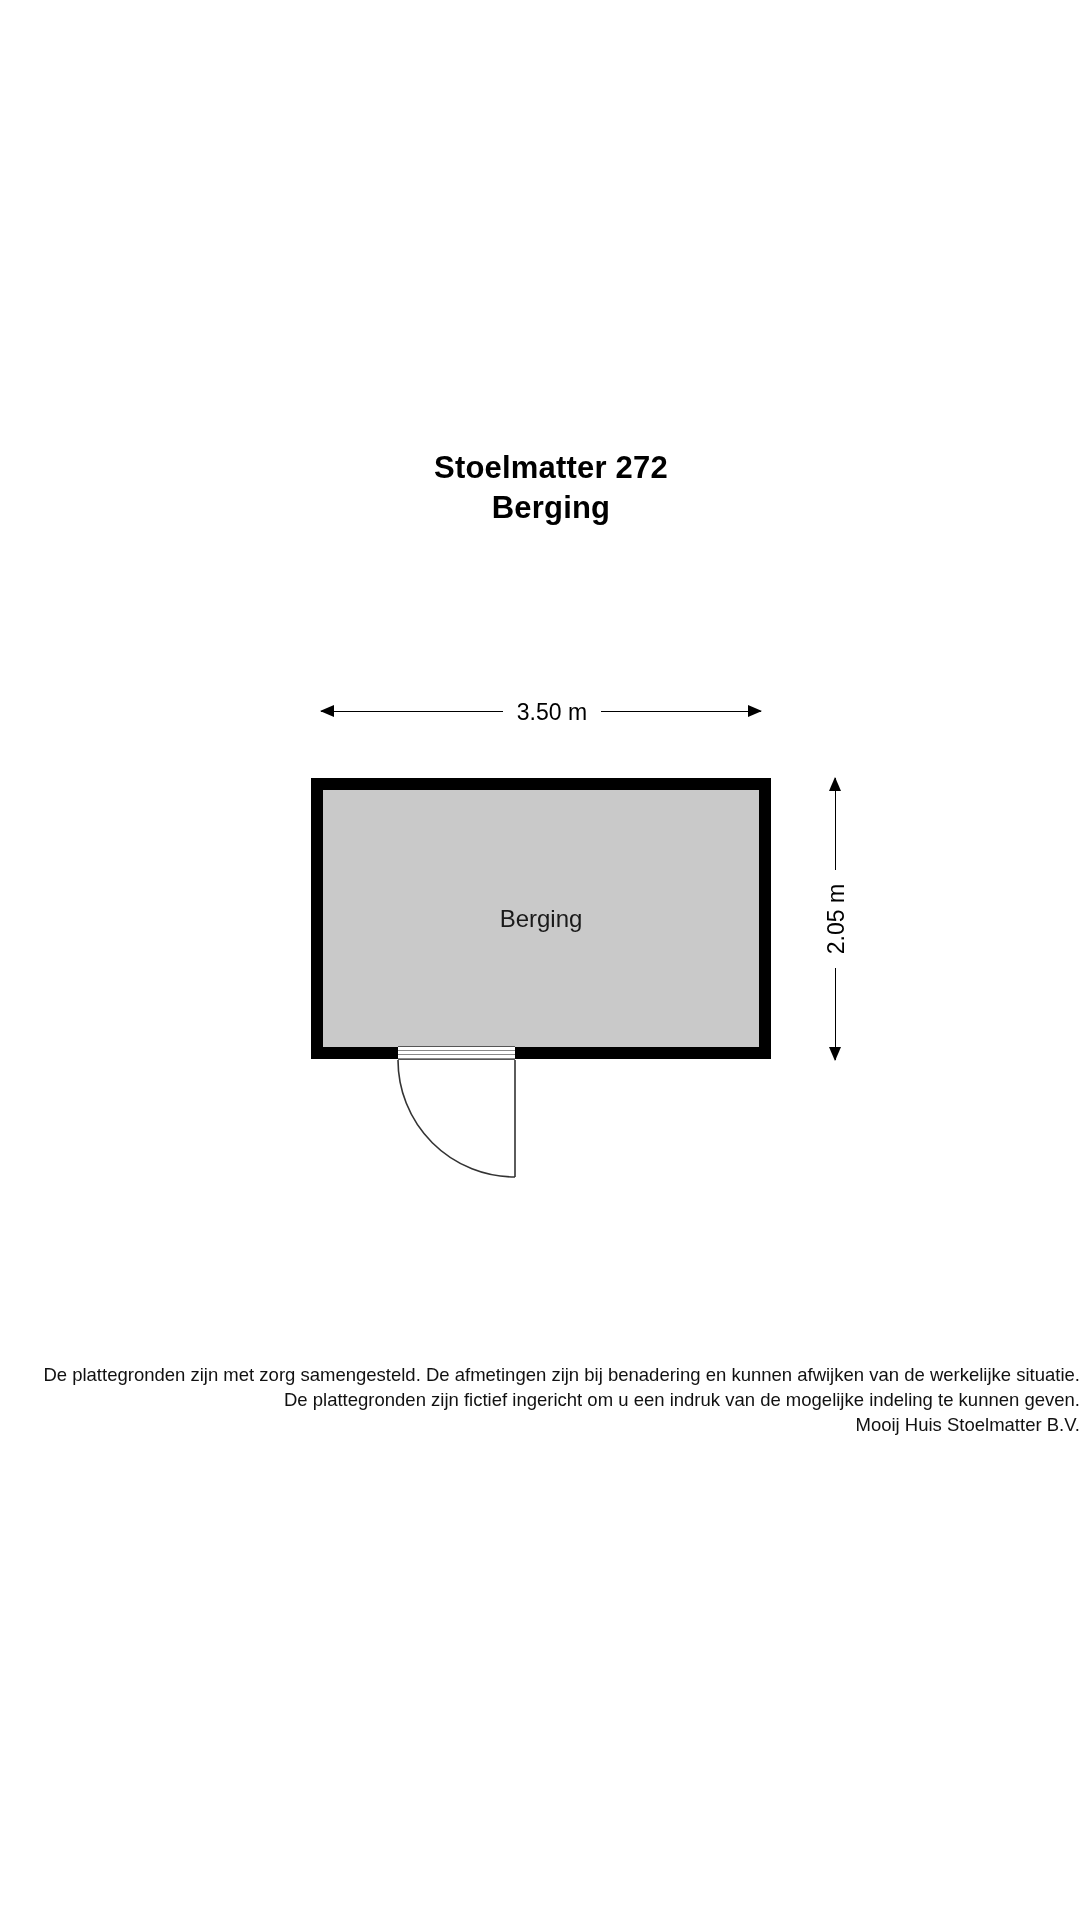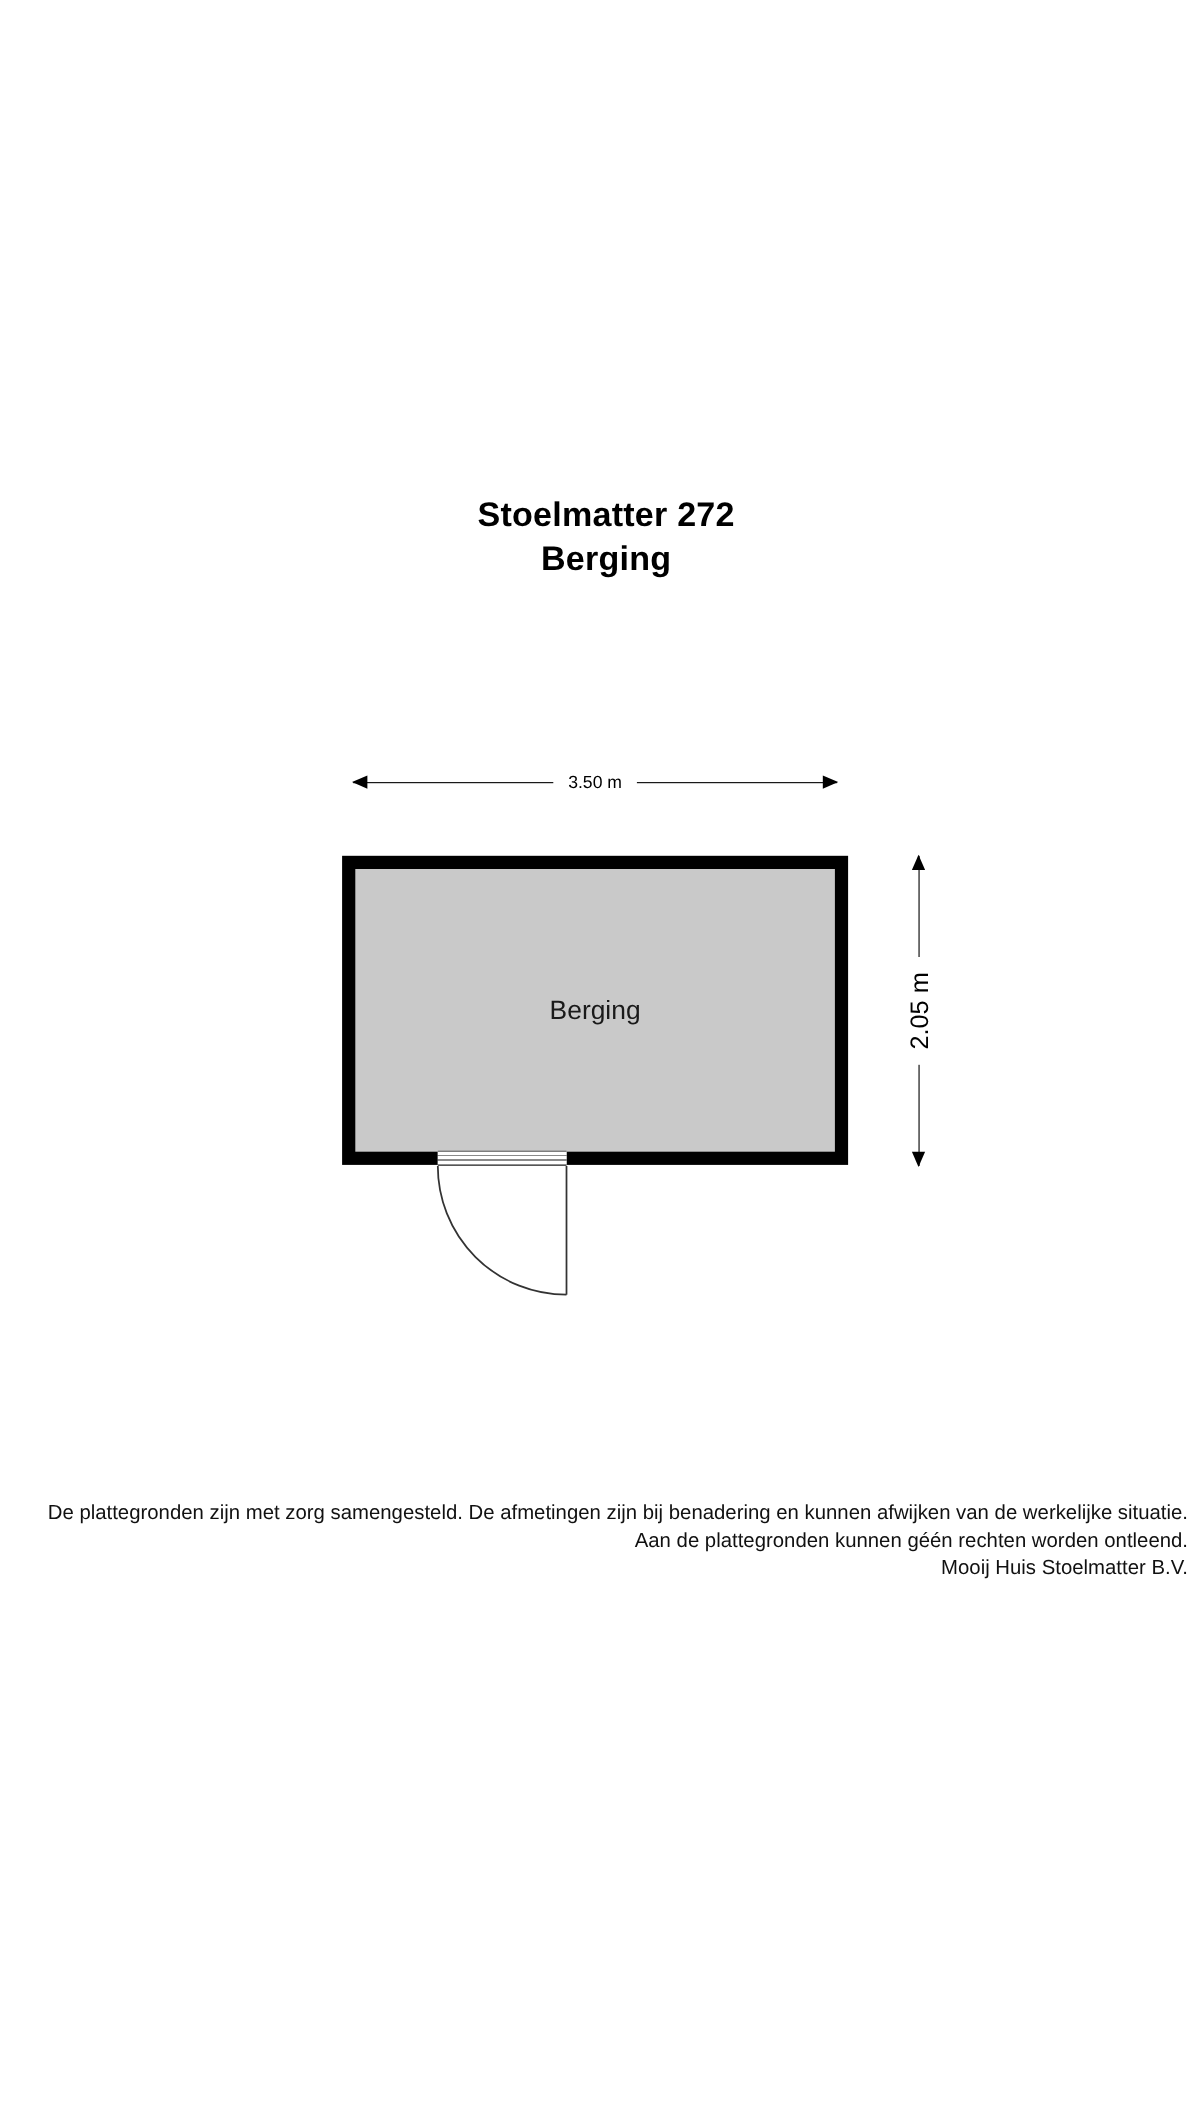--- a/index.html
+++ b/index.html
@@ -118,24 +118,24 @@
     position: absolute;
     top: 11px;
     left: 0;
     width: 440px;
     height: 1px;
     background: #000;
   }
   .dim-h .label {
     position: absolute;
     top: 0;
-    left: 0;
+    left: 11px;
     width: 440px;
     text-align: center;
-    font-size: 16px;
+    font-size: 23px;
     line-height: 24px;
   }
   .dim-h .label span {
     background: #ffffff;
     padding: 0 14px;
   }
   .arrow-left, .arrow-right {
     position: absolute;
     top: 5px;
     width: 0;
@@ -253,15 +253,15 @@
 <div class="door-panel"></div>
 
 <svg class="plan" width="1080" height="1920" viewBox="0 0 1080 1920">
 
   <path d="M 398 1060 L 398 1060 A 117 117 0 0 0 515 1177" fill="none" stroke="#333333" stroke-width="1.6"></path>
   <line x1="515" y1="1060" x2="515" y2="1177" stroke="#333333" stroke-width="1.6"></line>
 </svg>
 
 <div class="disclaimer">
   <div class="l1">De plattegronden zijn met zorg samengesteld. De afmetingen zijn bij benadering en kunnen afwijken van de werkelijke situatie.</div>
-  <div class="l3">Aan de plattegronden kunnen géén rechten worden ontleend.</div>
+  <div class="l2">De plattegronden zijn fictief ingericht om u een indruk van de mogelijke indeling te kunnen geven.</div>
   <div class="l4">Mooij Huis Stoelmatter B.V.</div>
 </div>
 
 </body></html>

